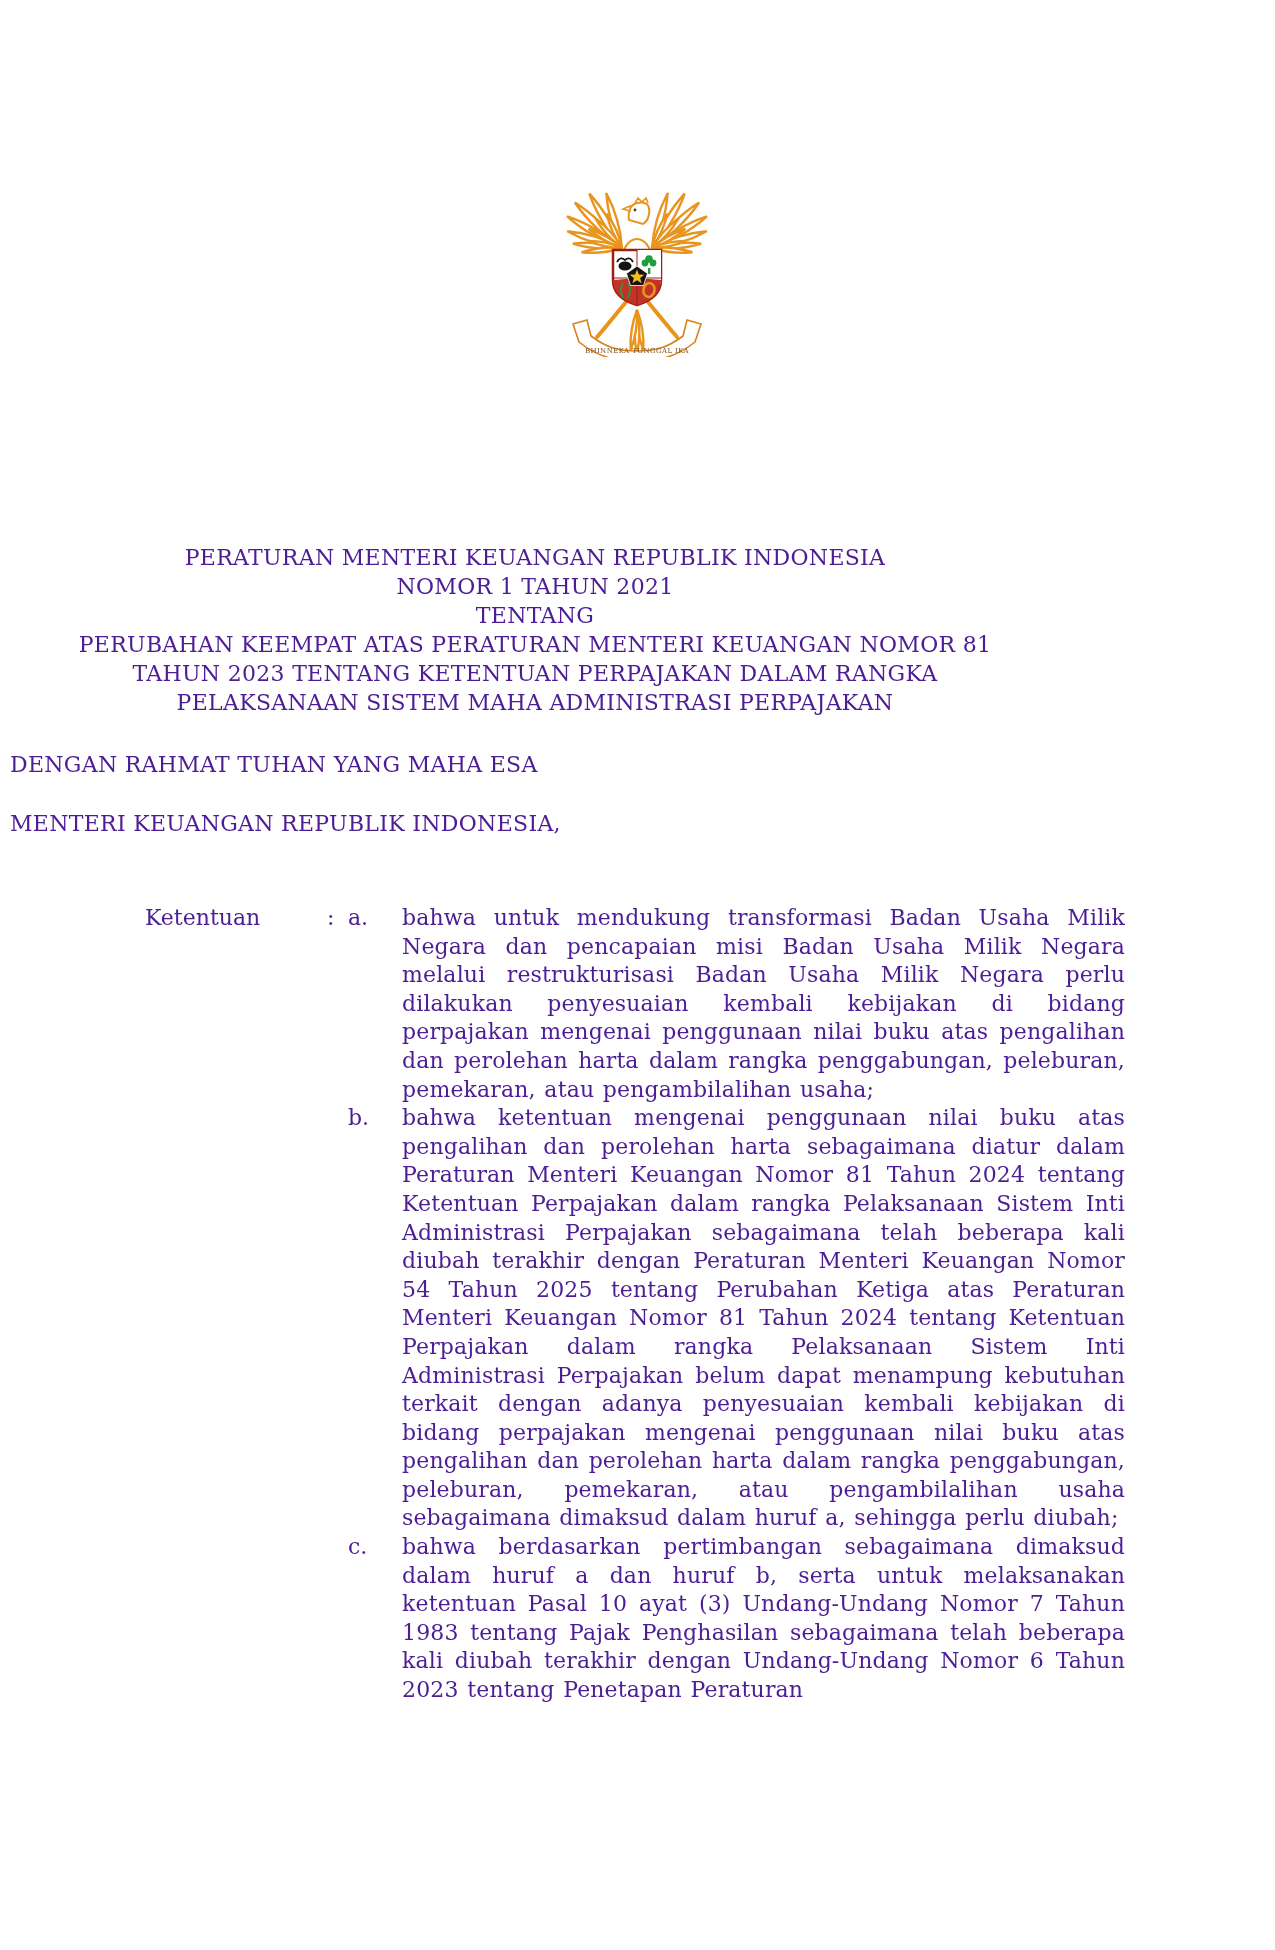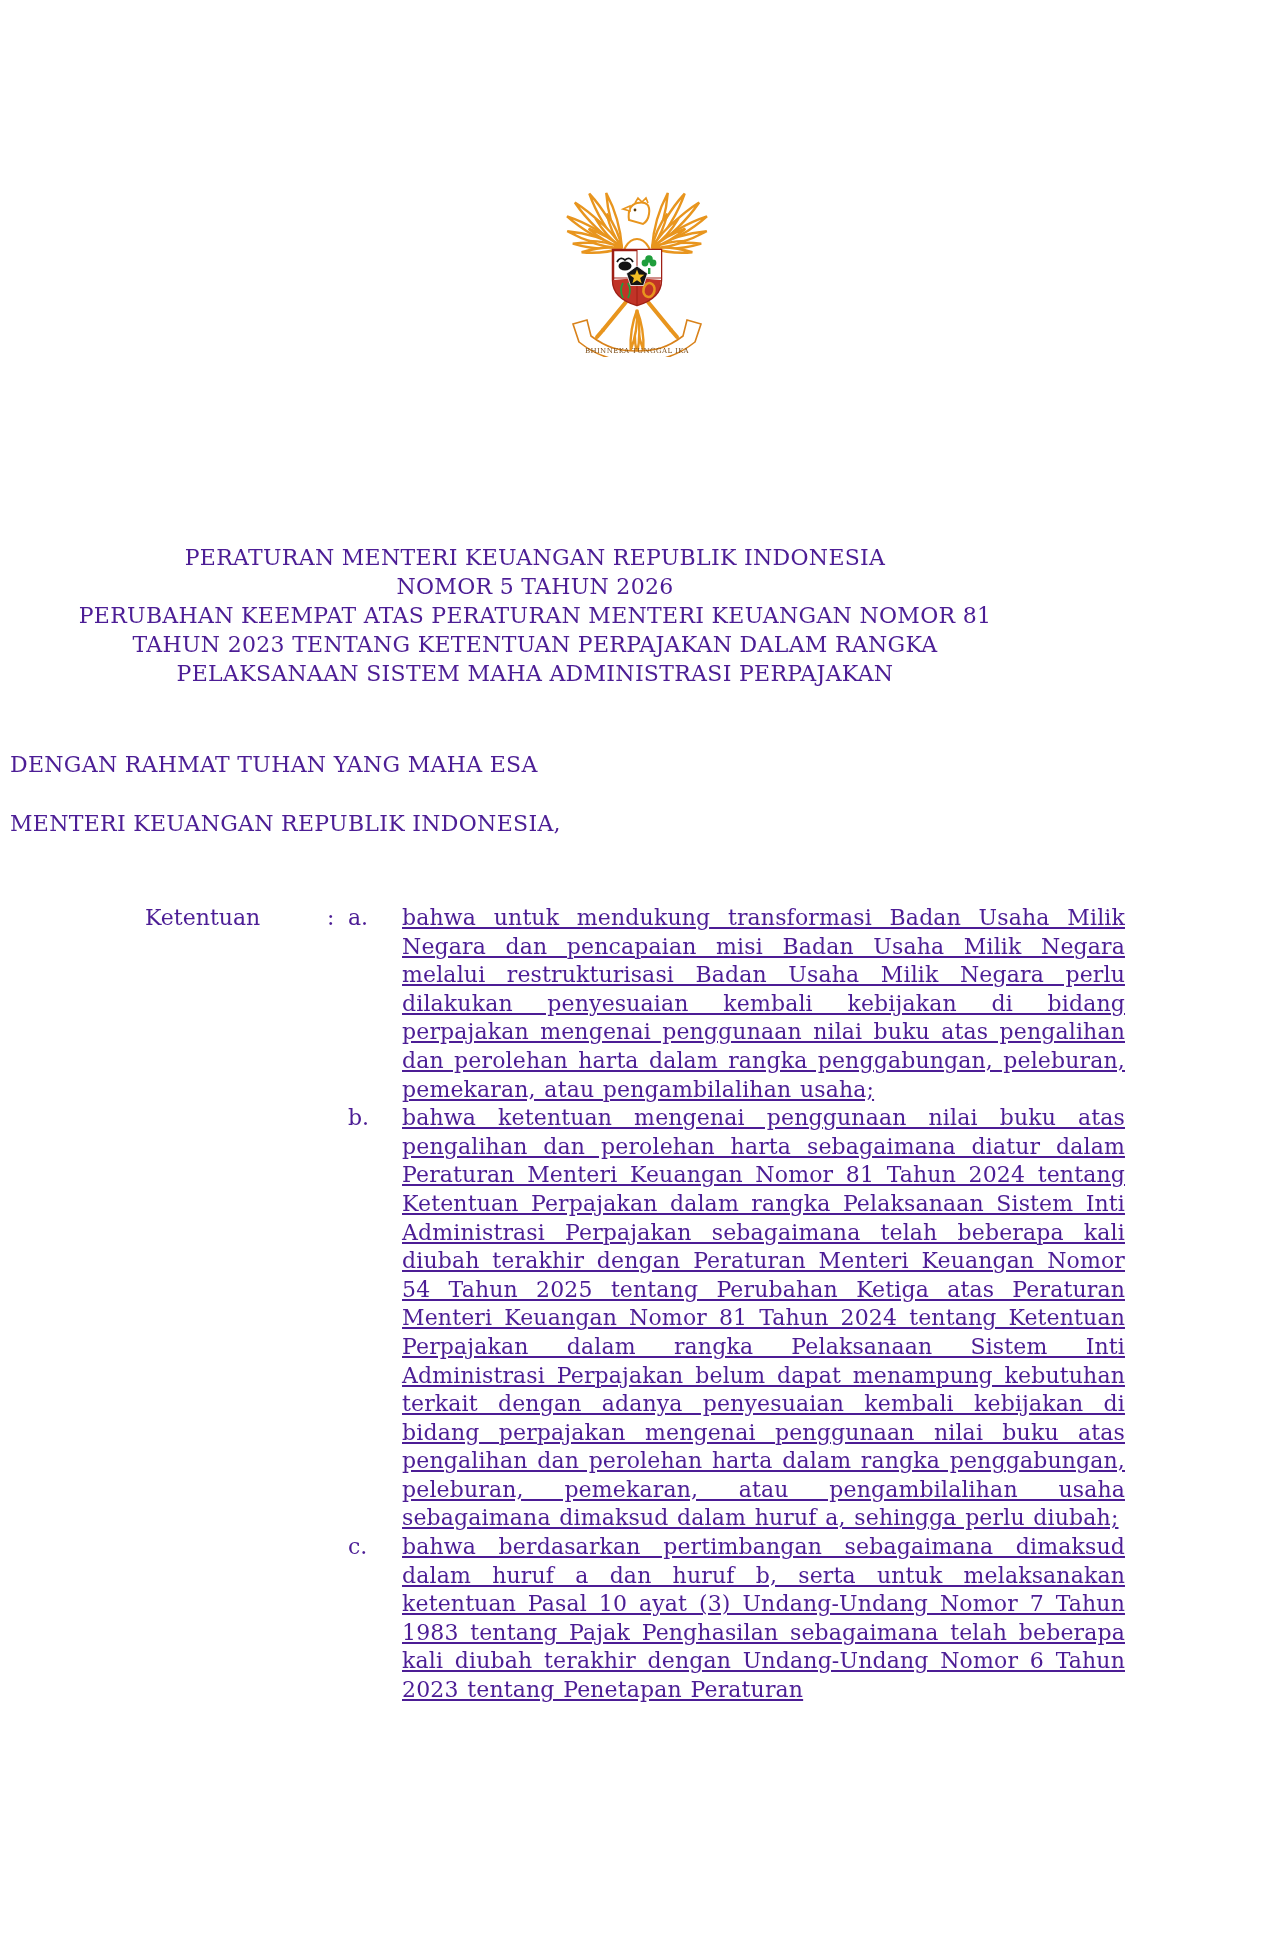--- a/index.html
+++ b/index.html
@@ -60,21 +60,20 @@
     align-items: start;
   }
   .cell-label { text-align: left; }
   .cell-colon { text-align: left; }
   .cell-letter { text-align: left; }
   .cell-text {
     text-align: justify;
     text-justify: inter-word;
     word-spacing: 1.5px;
     letter-spacing: 0.15px;
-    text-decoration: underline;
   }
 </style>
 </head>
 <body>
 
 <div class="page">
 
   <div class="emblem">
     <svg viewBox="0 0 160 167" width="160" height="167">
       <defs>
@@ -171,21 +170,22 @@
         <g>
           <path d="M80,76 L90.5,83.5 L86.5,95.5 L73.5,95.5 L69.5,83.5 Z" fill="#141414" stroke="#ffffff" stroke-width="0.8"></path>
           <path d="M80,79.5 L81.9,84.6 L87.3,84.8 L83.1,88.1 L84.6,93.3 L80,90.3 L75.4,93.3 L76.9,88.1 L72.7,84.8 L78.1,84.6 Z" fill="#F2BE24"></path>
         </g>
       </g>
     </svg>
   </div>
 
   <div class="title-block">
     <div>PERATURAN MENTERI KEUANGAN REPUBLIK INDONESIA</div>
-    <div>NOMOR 5 TAHUN 2026</div>
+    <div>NOMOR 1 TAHUN 2021</div>
+    <div>TENTANG</div>
     <div>PERUBAHAN KEEMPAT ATAS PERATURAN MENTERI KEUANGAN NOMOR 81</div>
     <div>TAHUN 2023 TENTANG KETENTUAN PERPAJAKAN DALAM RANGKA</div>
     <div>PELAKSANAAN SISTEM MAHA ADMINISTRASI PERPAJAKAN</div>
   </div>
 
   <div class="center-line invocation">DENGAN RAHMAT TUHAN YANG MAHA ESA</div>
   <div class="center-line authority">MENTERI KEUANGAN REPUBLIK INDONESIA,</div>
 
   <div class="considerations">
     <div class="consider-row">

